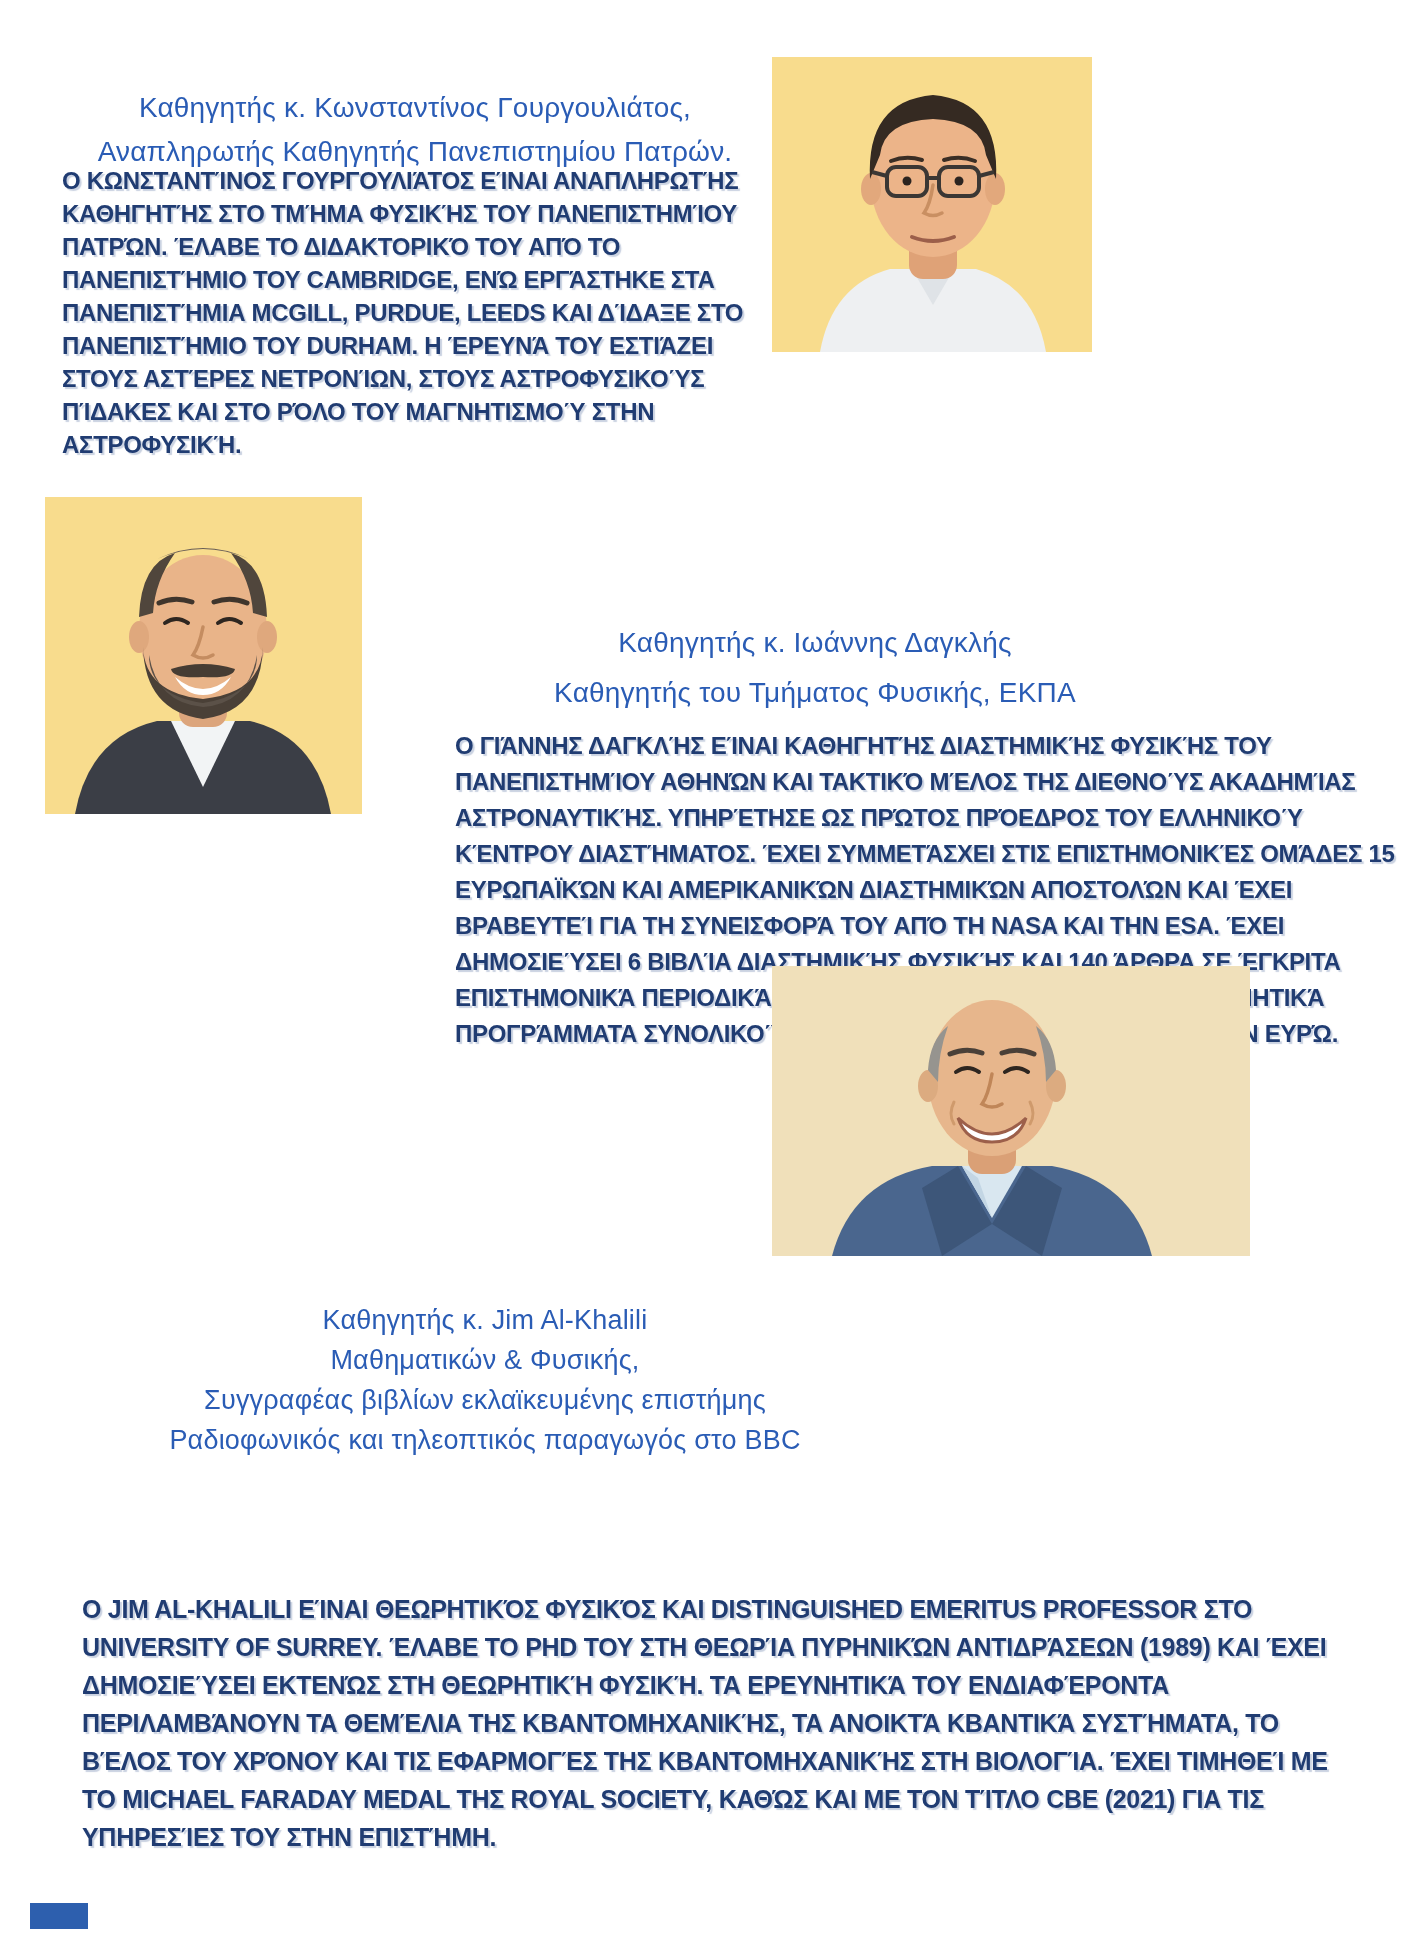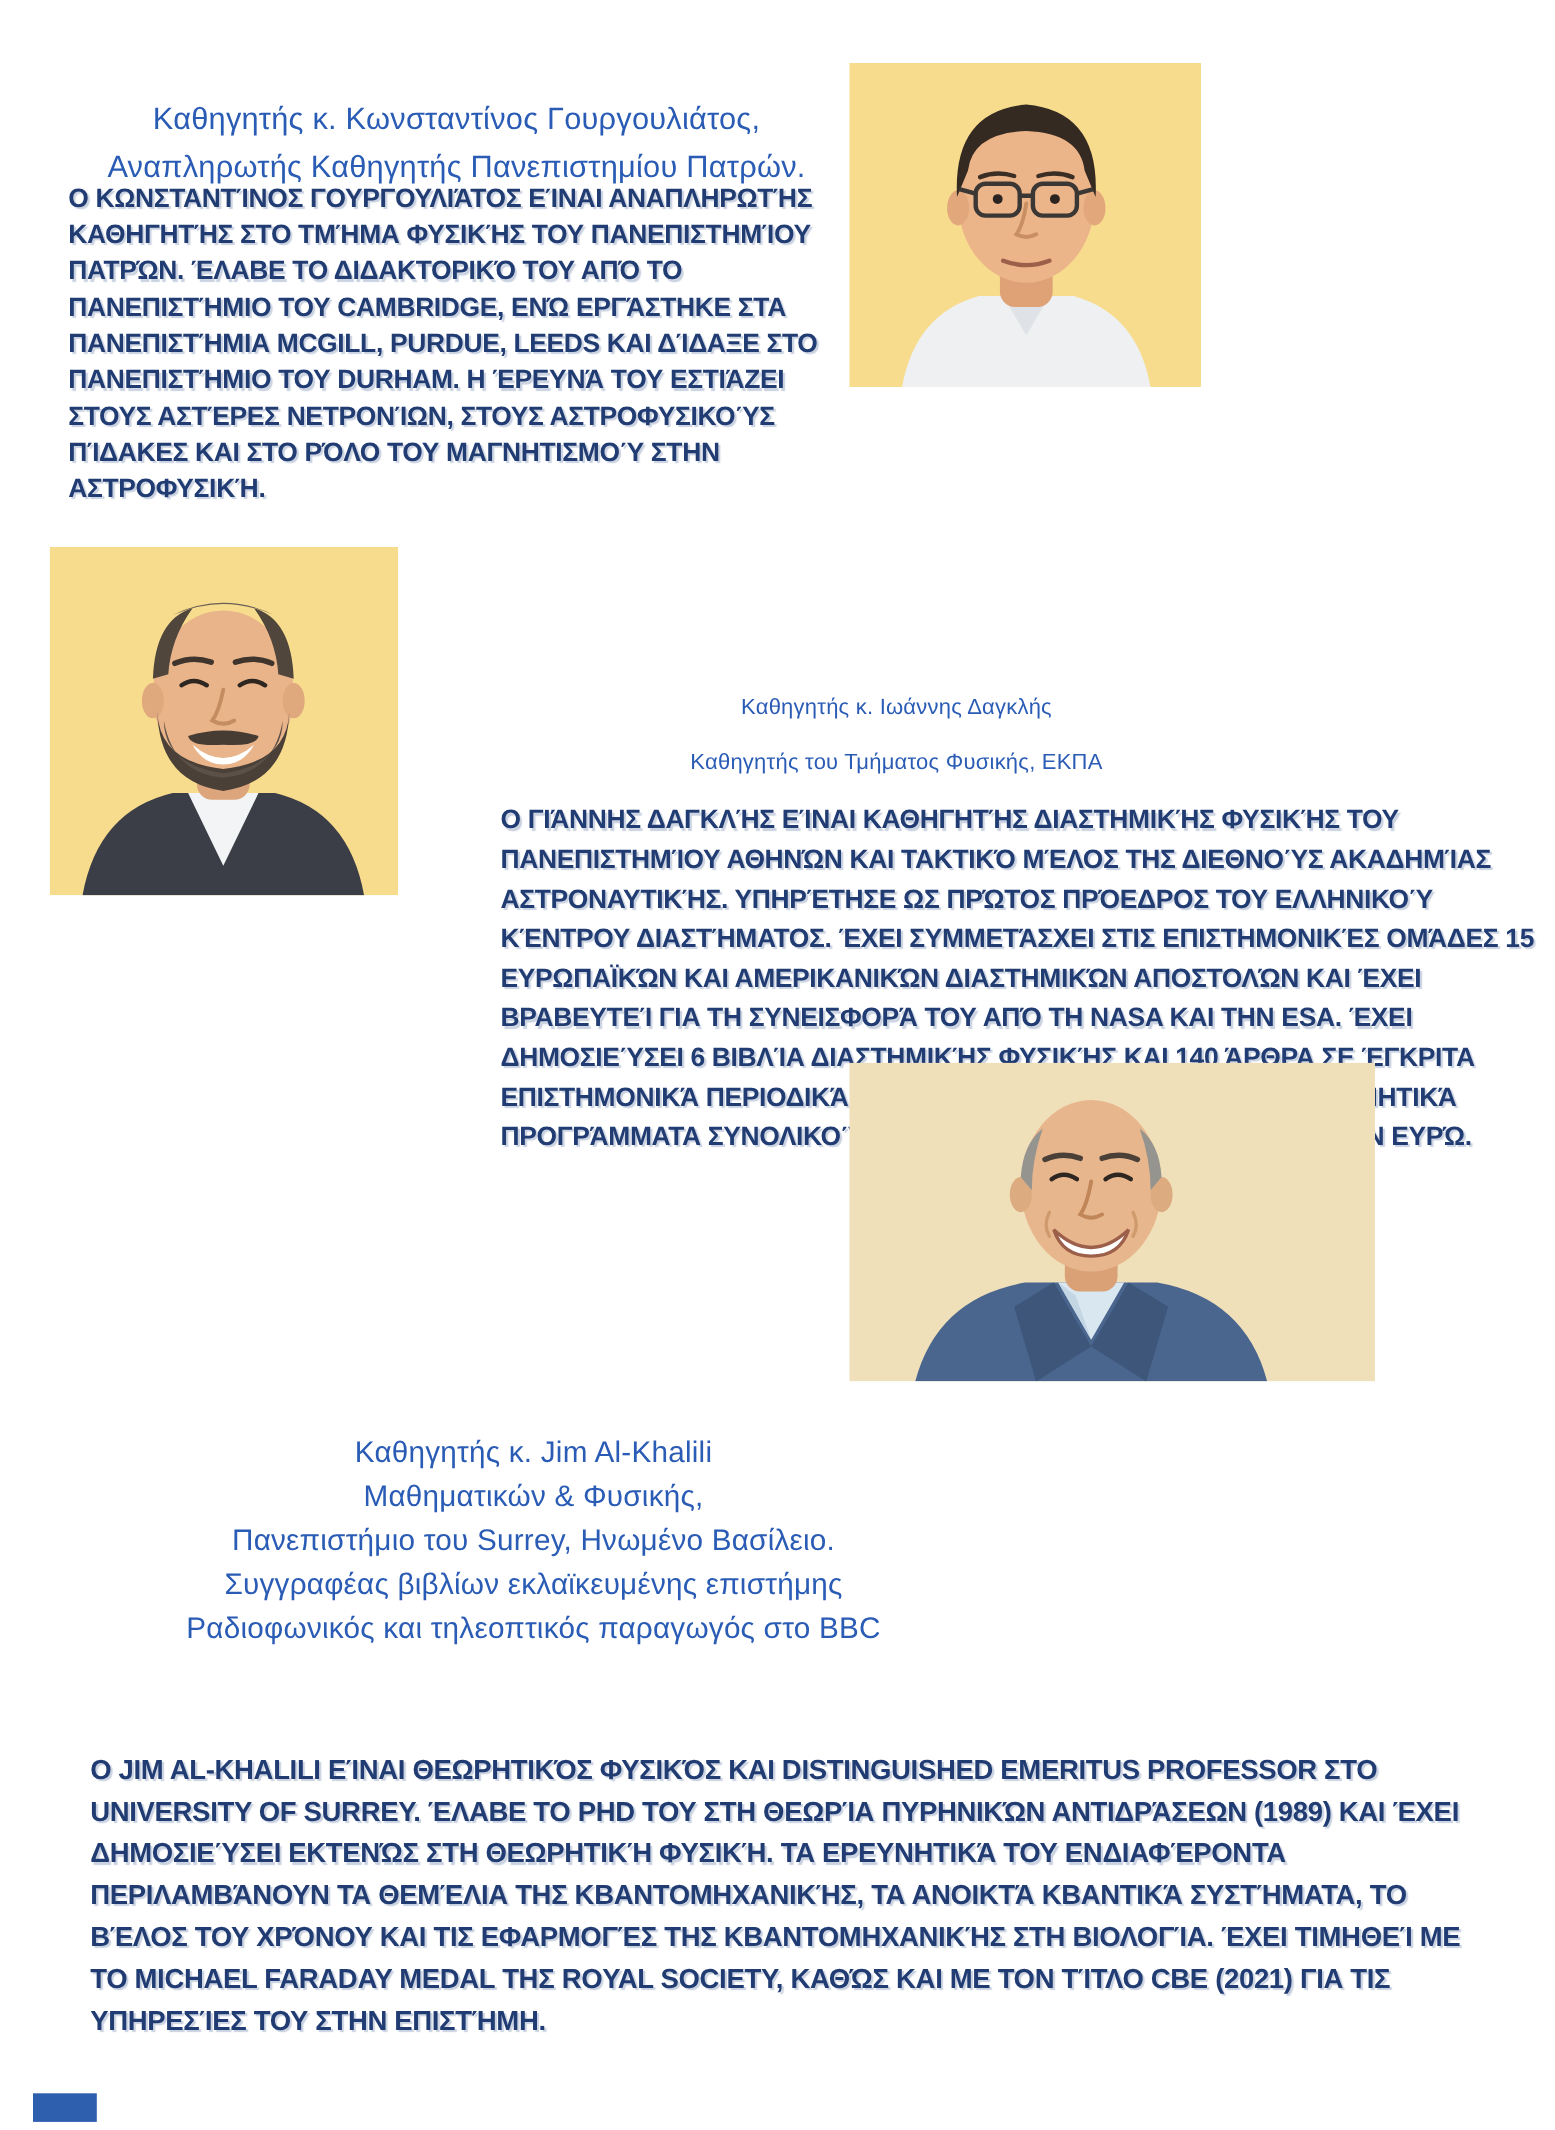--- a/index.html
+++ b/index.html
@@ -16,21 +16,21 @@
     position:absolute;color:var(--body-navy);font-weight:700;text-align:left;
     text-shadow:2px 2px 1px rgba(150,165,195,.5);
     letter-spacing:-0.3px;
   }
   .photo{position:absolute;overflow:hidden;}
   .photo svg{display:block;width:100%;height:100%;}
   .h1-block{left:62px;top:86px;width:706px;font-size:28px;line-height:44px;}
   .bio-1{left:62px;top:164px;width:706px;font-size:24px;line-height:33px;}
   .photo-1{left:772px;top:57px;width:320px;height:295px;}
   .photo-2{left:45px;top:497px;width:317px;height:317px;}
-  .h2-block{left:465px;top:618px;width:700px;font-size:20px;line-height:50px;text-align:center;}
+  .h2-block{left:465px;top:618px;width:700px;font-size:28px;line-height:50px;text-align:center;}
   .bio-2{left:455px;top:728px;width:940px;font-size:24px;line-height:36px;}
   .photo-3{left:772px;top:966px;width:478px;height:290px;}
   .h3-block{left:70px;top:1264px;width:830px;font-size:27px;line-height:40px;margin-top:36px;}
   .bio-3{left:82px;top:1590px;width:1270px;font-size:25px;line-height:38px;}
   .page-edge-fragment{
     position:absolute;left:30px;top:1903px;width:58px;height:26px;
     background:var(--fragment-blue);
   }
 </style>
 </head>
@@ -118,21 +118,20 @@
   <div class="heading h2-block">
     <div class="heading-line">Καθηγητής κ. Ιωάννης Δαγκλής</div>
     <div class="heading-line">Καθηγητής του Τμήματος Φυσικής, ΕΚΠΑ</div>
   </div>
 
   <div class="bio bio-2">Ο ΓΙΆΝΝΗΣ ΔΑΓΚΛΉΣ ΕΊΝΑΙ ΚΑΘΗΓΗΤΉΣ ΔΙΑΣΤΗΜΙΚΉΣ ΦΥΣΙΚΉΣ ΤΟΥ ΠΑΝΕΠΙΣΤΗΜΊΟΥ ΑΘΗΝΏΝ ΚΑΙ ΤΑΚΤΙΚΌ ΜΈΛΟΣ ΤΗΣ ΔΙΕΘΝΟΎΣ ΑΚΑΔΗΜΊΑΣ ΑΣΤΡΟΝΑΥΤΙΚΉΣ. ΥΠΗΡΈΤΗΣΕ ΩΣ ΠΡΏΤΟΣ ΠΡΌΕΔΡΟΣ ΤΟΥ ΕΛΛΗΝΙΚΟΎ ΚΈΝΤΡΟΥ ΔΙΑΣΤΉΜΑΤΟΣ. ΈΧΕΙ ΣΥΜΜΕΤΆΣΧΕΙ ΣΤΙΣ ΕΠΙΣΤΗΜΟΝΙΚΈΣ ΟΜΆΔΕΣ 15 ΕΥΡΩΠΑΪΚΏΝ ΚΑΙ ΑΜΕΡΙΚΑΝΙΚΏΝ ΔΙΑΣΤΗΜΙΚΏΝ ΑΠΟΣΤΟΛΏΝ ΚΑΙ ΈΧΕΙ ΒΡΑΒΕΥΤΕΊ ΓΙΑ ΤΗ ΣΥΝΕΙΣΦΟΡΆ ΤΟΥ ΑΠΌ ΤΗ NASA ΚΑΙ ΤΗΝ ESA. ΈΧΕΙ ΔΗΜΟΣΙΕΎΣΕΙ 6 ΒΙΒΛΊΑ ΔΙΑΣΤΗΜΙΚΉΣ ΦΥΣΙΚΉΣ ΚΑΙ 140 ΆΡΘΡΑ ΣΕ ΈΓΚΡΙΤΑ ΕΠΙΣΤΗΜΟΝΙΚΆ ΠΕΡΙΟΔΙΚΆ ΚΑΙ ΈΧΕΙ ΣΥΝΤΟΝΊΣΕΙ 20 ΔΙΕΘΝΉ ΕΡΕΥΝΗΤΙΚΆ ΠΡΟΓΡΆΜΜΑΤΑ ΣΥΝΟΛΙΚΟΎ ΠΡΟΫΠΟΛΟΓΙΣΜΟΎ 40 ΕΚΑΤΟΜΜΥΡΊΩΝ ΕΥΡΏ.</div>
 
   <div class="heading h3-block">
     <div class="heading-line">Καθηγητής κ. Jim Al-Khalili</div>
     <div class="heading-line">Μαθηματικών &amp; Φυσικής,</div>
-    <div class="heading-line">Πανεπιστήμιο του Surrey, Ηνωμένο Βασίλειο.</div>
     <div class="heading-line">Συγγραφέας βιβλίων εκλαϊκευμένης επιστήμης</div>
     <div class="heading-line">Ραδιοφωνικός και τηλεοπτικός παραγωγός στο BBC</div>
   </div>
 
   <div class="photo photo-3">
     <svg viewBox="0 0 478 290" xmlns="http://www.w3.org/2000/svg">
       <rect width="478" height="290" fill="var(--photo-cream)"></rect>
 
       <path d="M60 290 Q80 214 160 200 L280 200 Q360 214 380 290 Z" fill="#4a668e"></path>
       <path d="M186 200 L220 258 L170 290 L150 222 Z" fill="#3d5679"></path>

